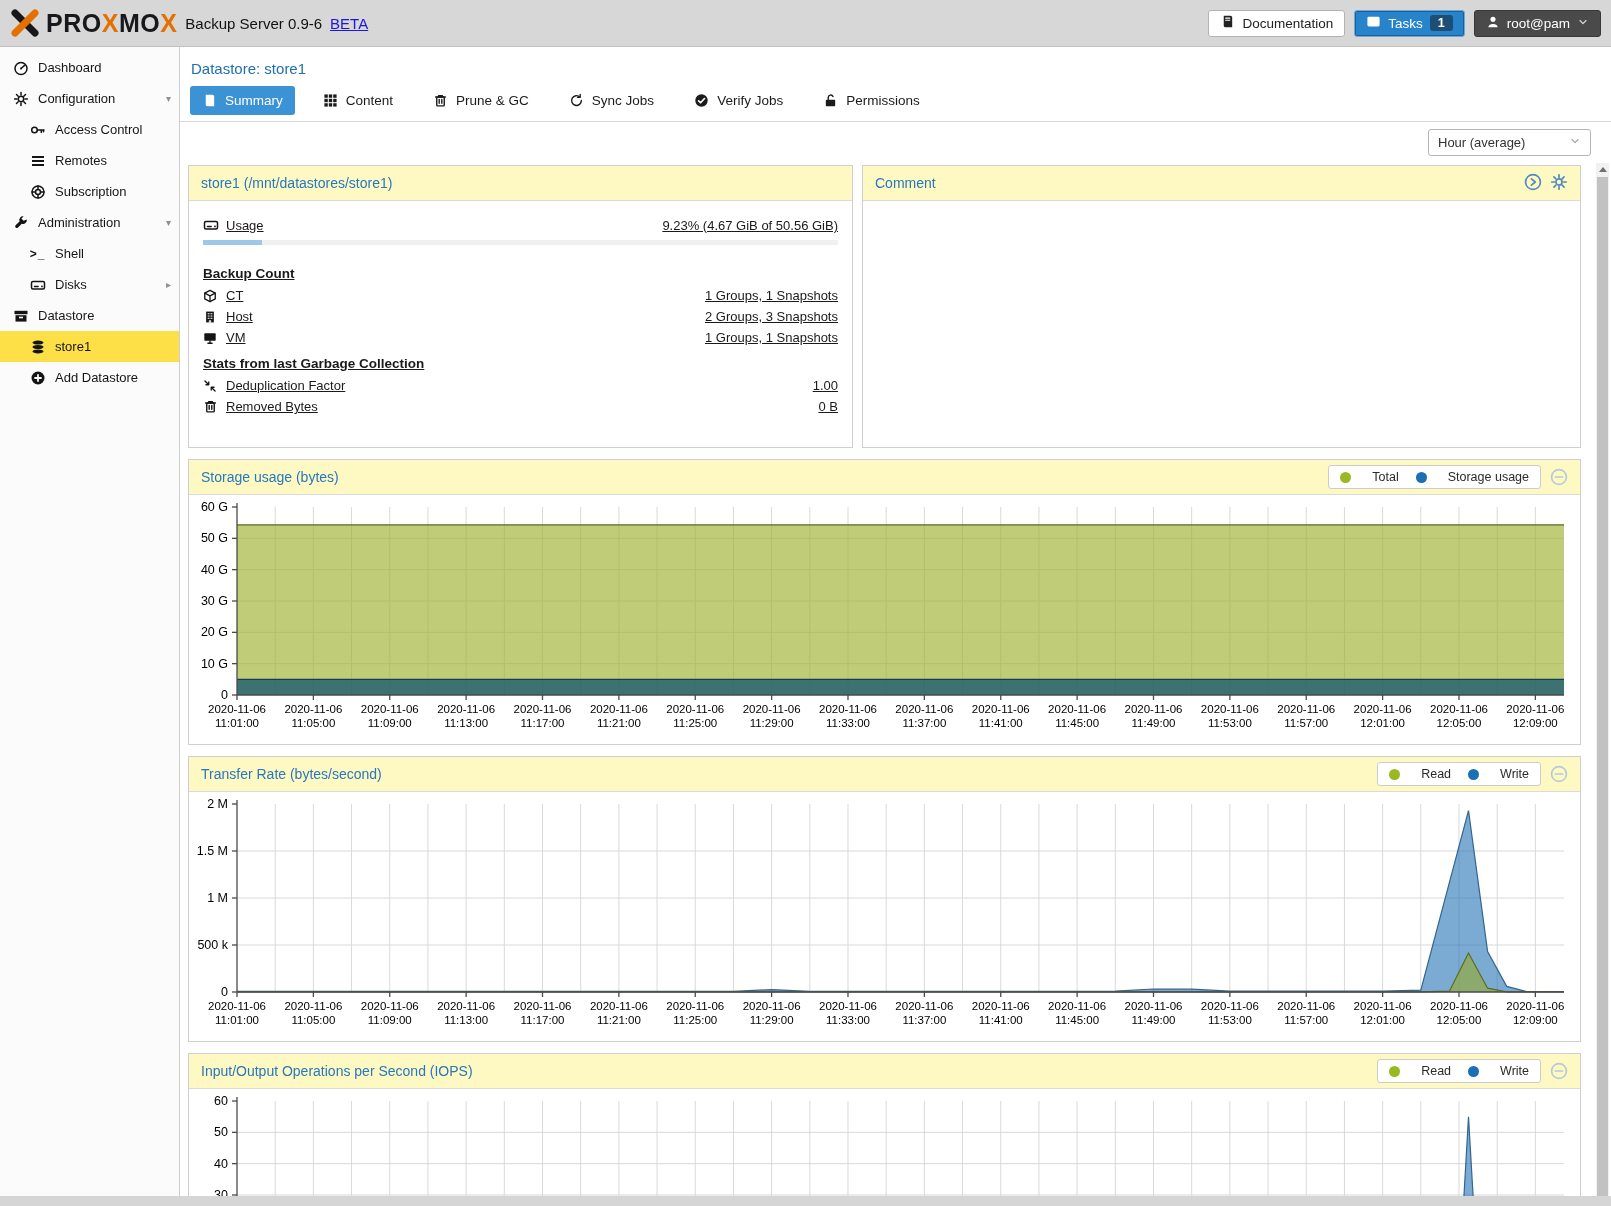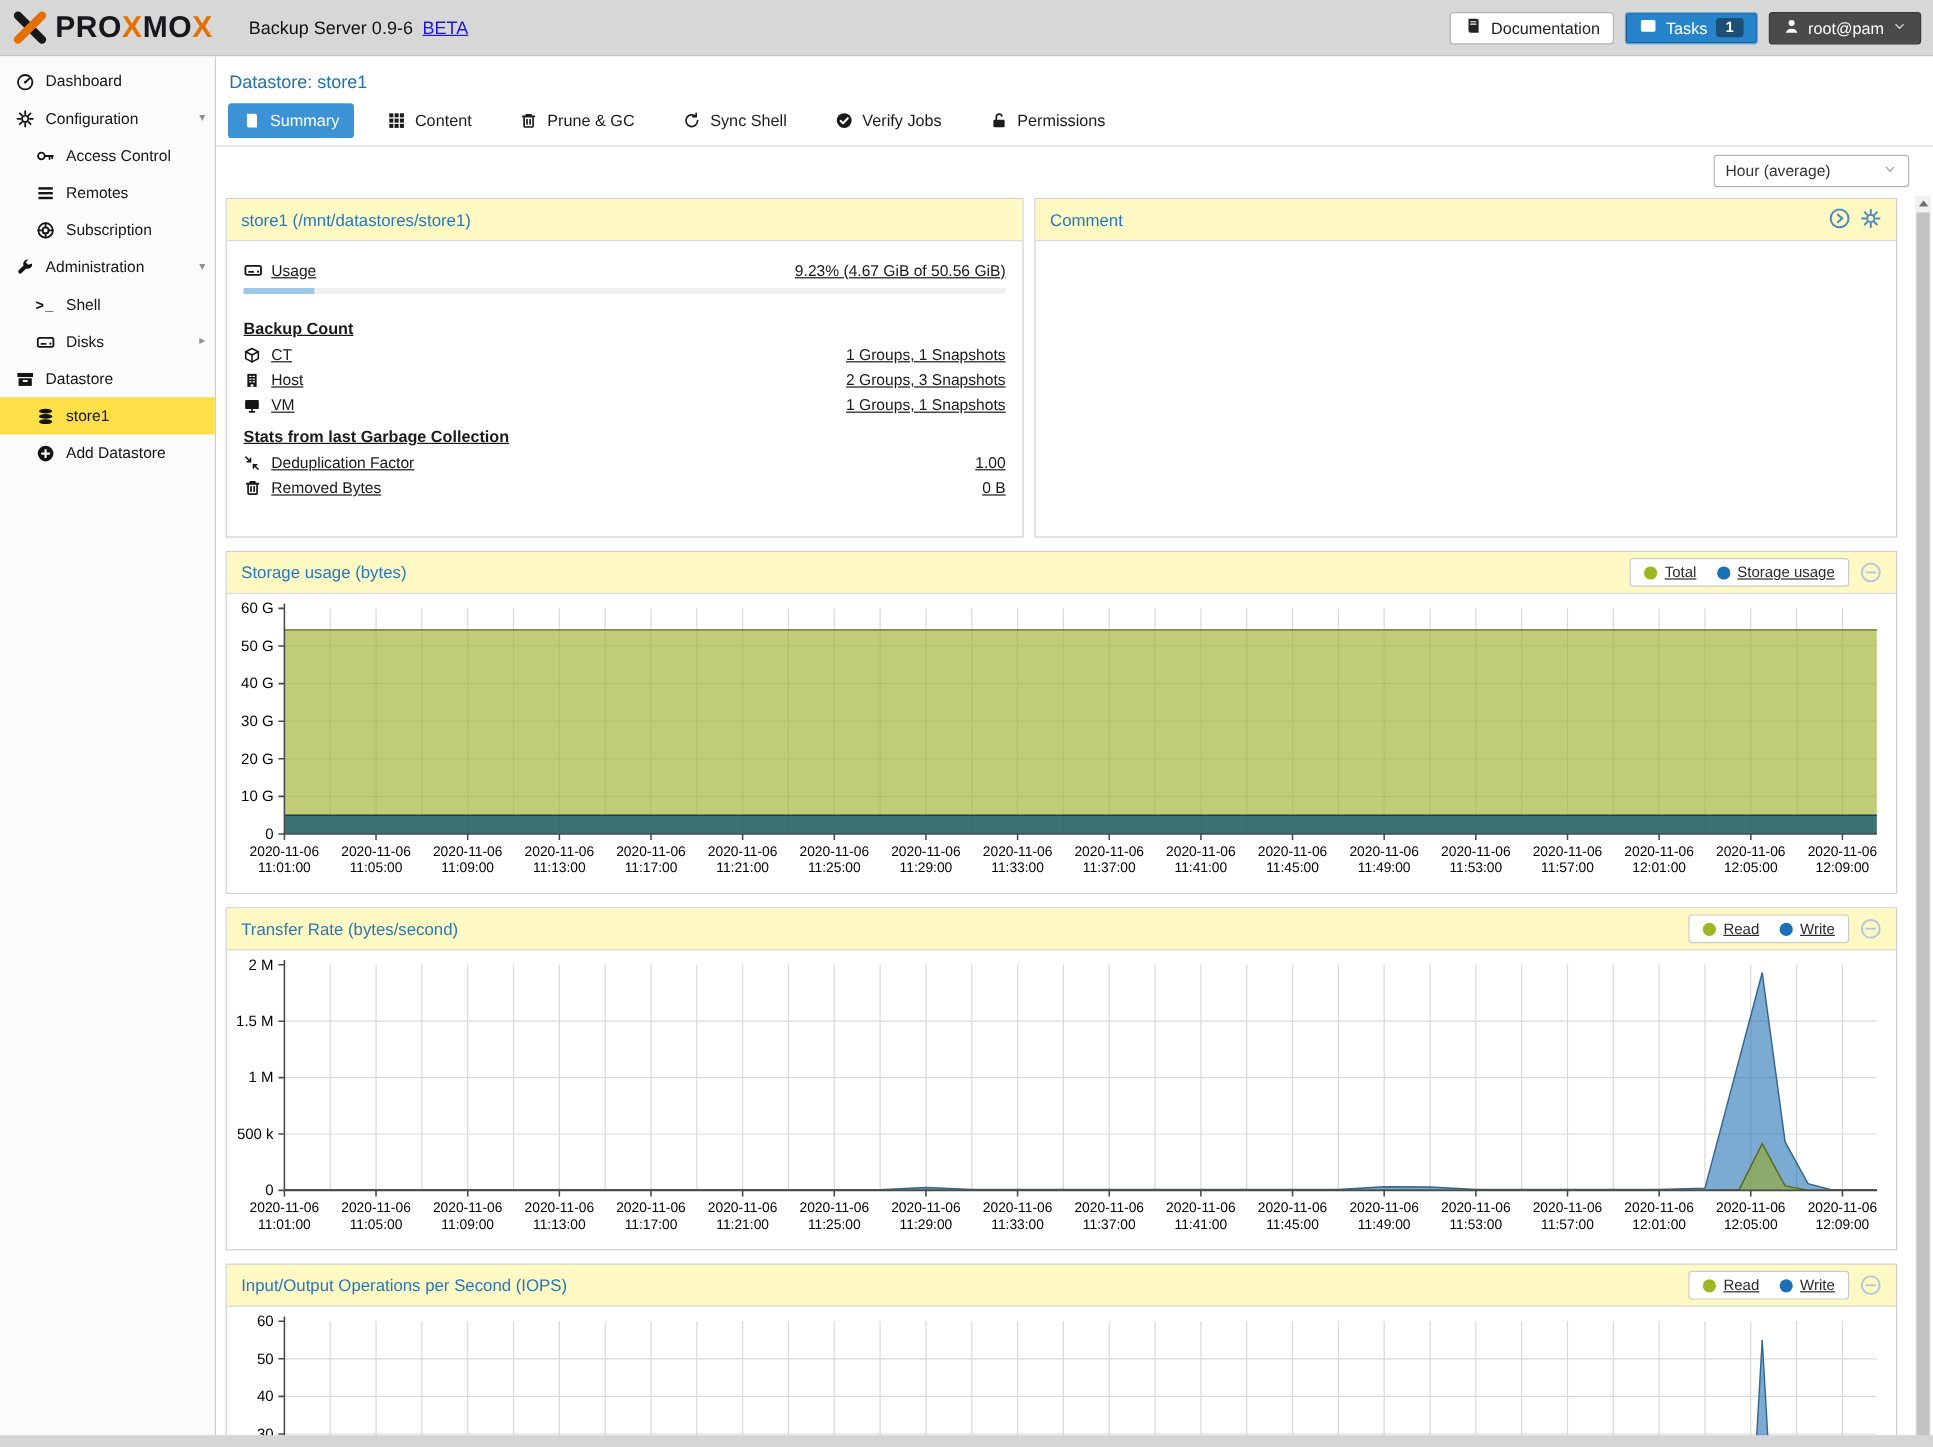--- a/index.html
+++ b/index.html
@@ -1,21 +1,21 @@
 <!DOCTYPE html>
 <html><head>
 <meta charset="utf-8">
 <style>
   * { box-sizing: border-box; margin: 0; padding: 0; }
   html,body { width:1611px; height:1206px; overflow:hidden; }
   body { font-family:"Liberation Sans","DejaVu Sans",sans-serif; font-size:13px; color:#1a1a1a; background:#fff; position:relative; }
 
   
   .topbar { height:47px; background:#d7d7d7; border-bottom:1px solid #c2c2c2; display:flex; align-items:center; padding:0 10px; }
-  .logo { display:flex; align-items:center; gap:6px; margin-right:30px; }
+  .logo { display:flex; align-items:center; gap:6px; margin-right:8px; }
   .logo-word { font-size:25px; font-weight:800; letter-spacing:.5px; color:#17171c; }
   .logo-word .ox { color:#e57000; }
   .product { font-size:15px; color:#111; margin-right:8px; }
   .beta { font-size:15px; color:#1b16e0; text-decoration:underline; cursor:pointer; }
   .top-right { margin-left:auto; display:flex; align-items:center; gap:9px; }
   .tb-btn { height:27px; display:flex; align-items:center; gap:7px; padding:0 11px; border-radius:3px; font-size:13.5px; cursor:pointer; border:1px solid #b3b3b3; background:#fff; color:#222; }
   .tb-btn svg { flex:0 0 auto; }
   .tb-btn.tasks { background:#2884ca; border-color:#6ea9d6; color:#fff; box-shadow:0 0 0 1px #1b5f98 inset; }
   .badge { background:#1d4e74; color:#fff; border-radius:3px; padding:1px 8px; font-weight:bold; font-size:12.5px; }
   .tb-btn.user { background:#4a4a4a; border-color:#383838; color:#fff; }
@@ -50,21 +50,21 @@
 
   .sumbody { padding:13px 14px 0 14px;text-decoration:underline; }
   .kv { display:flex; align-items:center; padding:3px 0; }
   .kv .kicon { width:23px; color:#151515; display:flex; }
   .kv .val { margin-left:auto; }
   .progress { height:5px; background:#f0f0f0; margin:4px 0 13px 0; }
   .progress .fill { height:100%; background:#9ec8e8; }
   .sec-h { font-weight:bold; font-size:13.5px; padding:8px 0 4px 0; }
 
   .legendbox { margin-left:auto; display:flex; align-items:center; background:#fff; border:1px solid #ccc; border-radius:3px; padding:4px 11px; gap:17px; font-size:12.5px; color:#2b2b2b; }
-  .litem { display:flex; align-items:center; gap:6px;text-decoration:underline; }
+  .litem { display:flex; align-items:center; gap:21px; }
   .dot { width:11px; height:11px; border-radius:50%; display:inline-block; }
   .collapse { margin-left:9px; color:#b4cadb; display:flex; }
   .chartmount { padding:2px 0 4px 0; }
 
   .vscroll { position:absolute; top:0; right:2px; bottom:0; width:13px; background:#f1f1f1; }
   .vscroll .uparrow { height:13px; display:flex; align-items:center; justify-content:center; }
   .vscroll .uparrow i { width:0; height:0; border-left:4px solid transparent; border-right:4px solid transparent; border-bottom:5px solid #6f6f6f; }
   .vscroll .thumb { position:absolute; top:14px; bottom:0; left:1px; right:1px; background:#c2c2c2; }
 
   .bottombar { position:absolute; left:0; right:0; bottom:0; height:10px; background:#d5d5d5; z-index:6; }
@@ -260,21 +260,21 @@
           </span>
     <span>Prune &amp; GC</span>
         </div>
         <div class="tab">
           <span style="display:flex;">
             <svg width="15" height="15" viewBox="0 0 16 16" fill="none" stroke="currentColor" stroke-width="1.5" stroke-linecap="round" stroke-linejoin="round">
               <path d="M13.2 8 a5.2 5.2 0 1 1 -1.6-3.7"></path>
               <path d="M11.9 1.6 v2.9 h-2.9" fill="none"></path>
             </svg>
           </span>
-    <span>Sync Shell</span>
+    <span>Sync Jobs</span>
         </div>
         <div class="tab">
           <span style="display:flex;">
             <svg width="15" height="15" viewBox="0 0 16 16" fill="none" stroke="currentColor" stroke-width="1.5" stroke-linecap="round" stroke-linejoin="round">
               <circle cx="8" cy="8" r="6.6" fill="currentColor" stroke="none"></circle>
               <path d="M4.9 8.3 l2.1 2.1 4.2-4.5" stroke="#fff" stroke-width="1.8"></path>
             </svg>
           </span>
     <span>Verify Jobs</span>
         </div>

